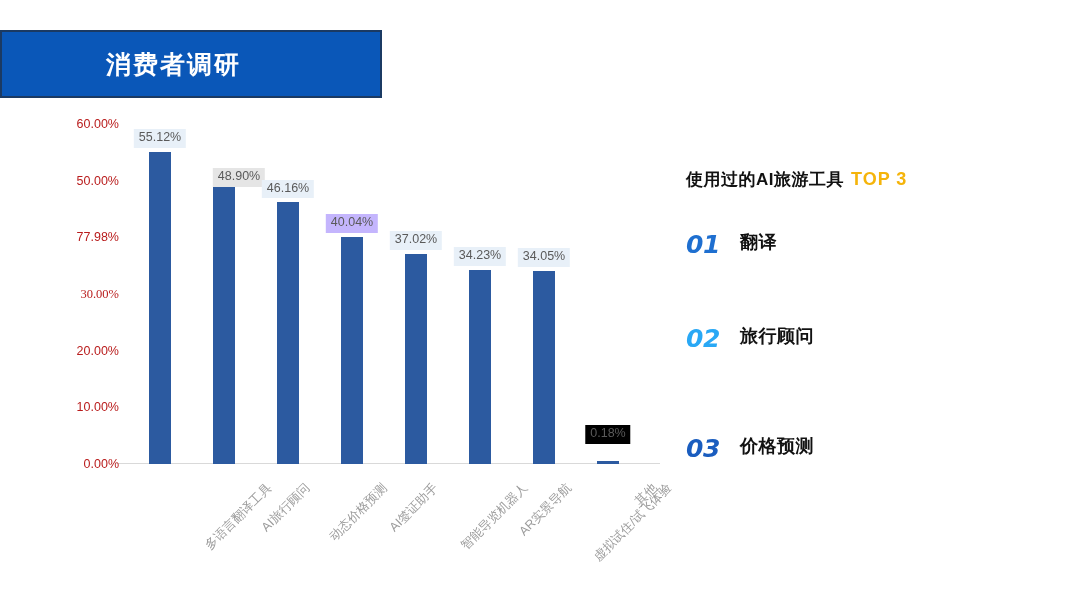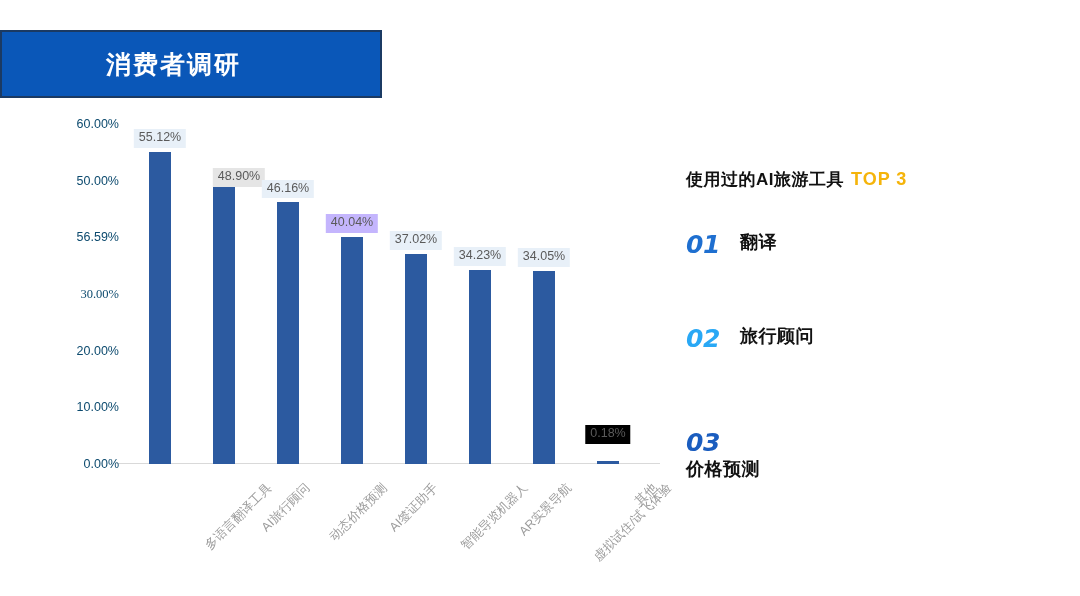--- a/index.html
+++ b/index.html
@@ -51,21 +51,21 @@
     height: 440px;
   }
 
   
   .y-tick {
     position: absolute;
     right: 100%;
     transform: translateY(-50%);
     padding-right: 9px;
     font-size: 12.5px;
-    color: #0c4a6e;
+    color: #b91c1c;
     white-space: nowrap;
     text-align: right;
   }
 
   #plot {
     position: absolute;
     left: 98px;
     top: 12px;
     width: 532px;
     height: 340px;
@@ -168,21 +168,21 @@
   <div id="title-banner">
     <span id="title-text">消费者调研</span>
   </div>
 
   <div id="chart">
     <div id="plot">
       <div id="axis-line"></div>
       <div id="y-ticks">
           <div class="y-tick" style="top: 0px;">60.00%</div>
           <div class="y-tick" style="top: 56.6667px;">50.00%</div>
-          <div class="y-tick" style="top: 113.333px;">56.59%</div>
+          <div class="y-tick" style="top: 113.333px;">77.98%</div>
           <div class="y-tick" style="top: 170px; font-family: Liberation Serif, serif;">30.00%</div>
           <div class="y-tick" style="top: 226.667px;">20.00%</div>
           <div class="y-tick" style="top: 283.333px; margin-left: 30px;">10.00%</div>
           <div class="y-tick" style="top: 340px;">0.00%</div>
         </div>
       <div id="bars">
           <div class="bar-slot" style="left: 0px; height: 340px;">
             <div class="bar" style="height: 312.347px; background: rgb(44, 90, 160);"></div>
             <div class="bar-label" style="bottom: 316.347px; background: rgb(232, 240, 248); color: rgb(90, 90, 90);">55.12%</div>
           </div>
@@ -234,20 +234,20 @@
     </div>
     <div id="rank-list">
         <div class="rank-row" style="top: 62px;">
           <span class="rank-num" style="color: rgb(30, 111, 208);">01</span>
           <span class="rank-label">翻译</span>
         </div>
         <div class="rank-row" style="top: 156px;">
           <span class="rank-num" style="color: rgb(41, 168, 245);">02</span>
           <span class="rank-label">旅行顾问</span>
         </div>
-        <div class="rank-row" style="top: 260px; flex-direction: column;">
+        <div class="rank-row" style="top: 266px;">
           <span class="rank-num" style="color: rgb(26, 93, 191);">03</span>
           <span class="rank-label">价格预测</span>
         </div>
       </div>
   </div>
 
 </div>
 
 </body></html>

